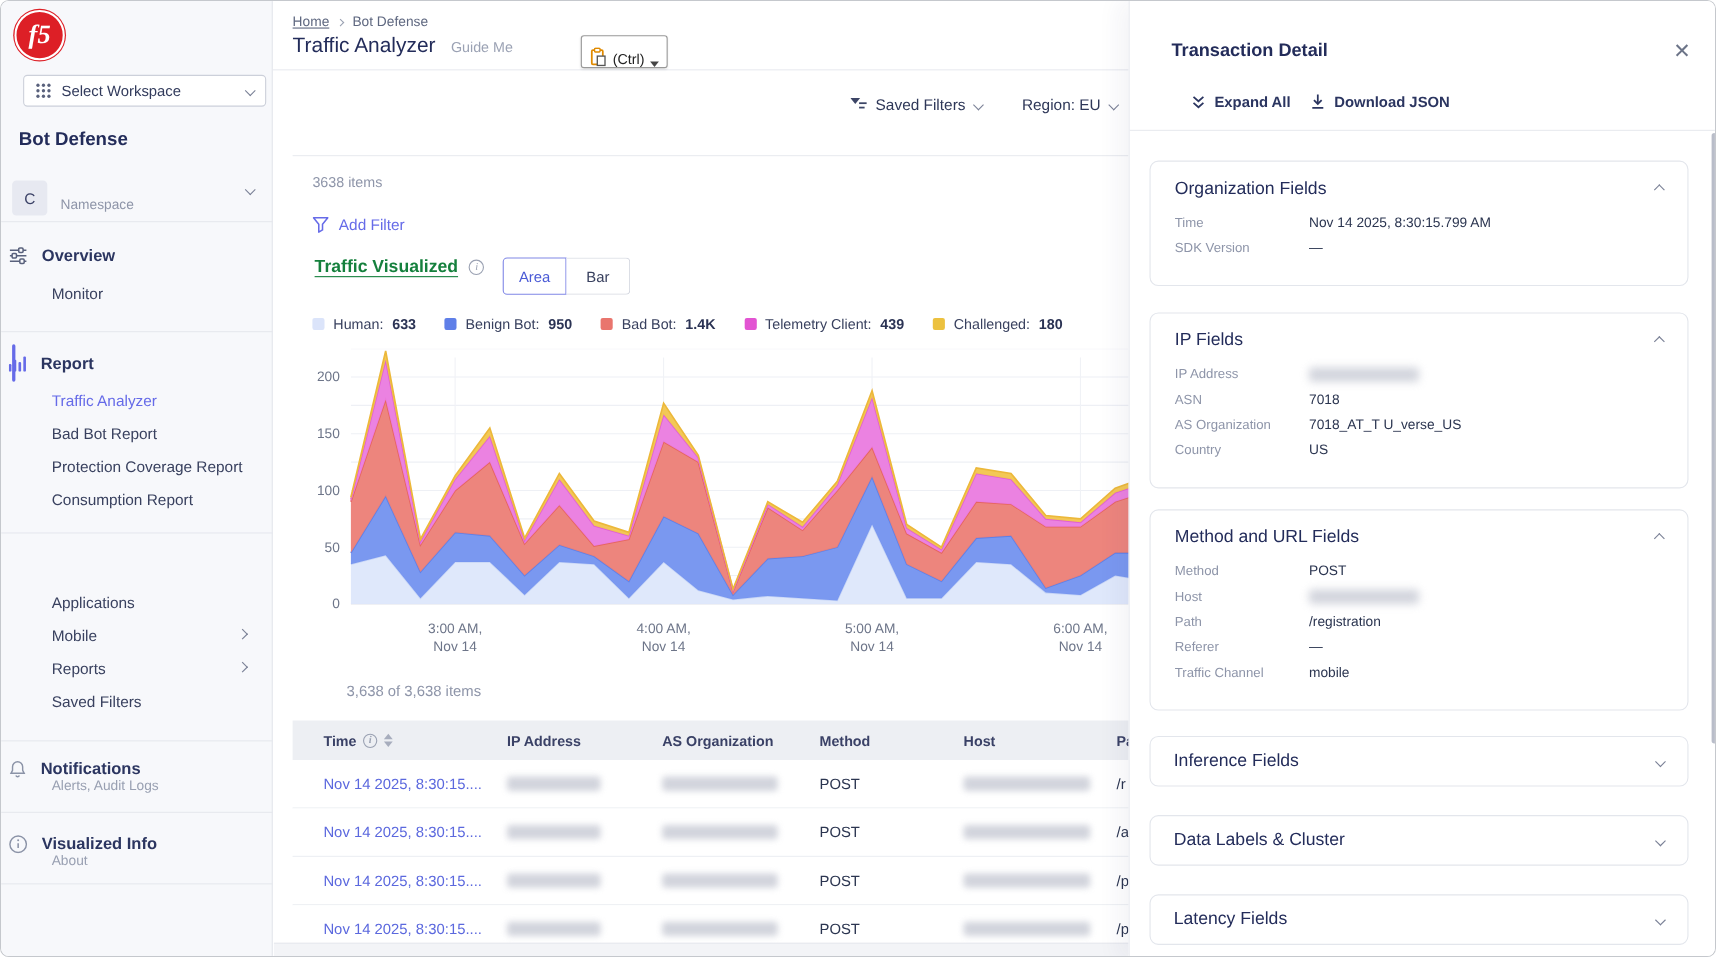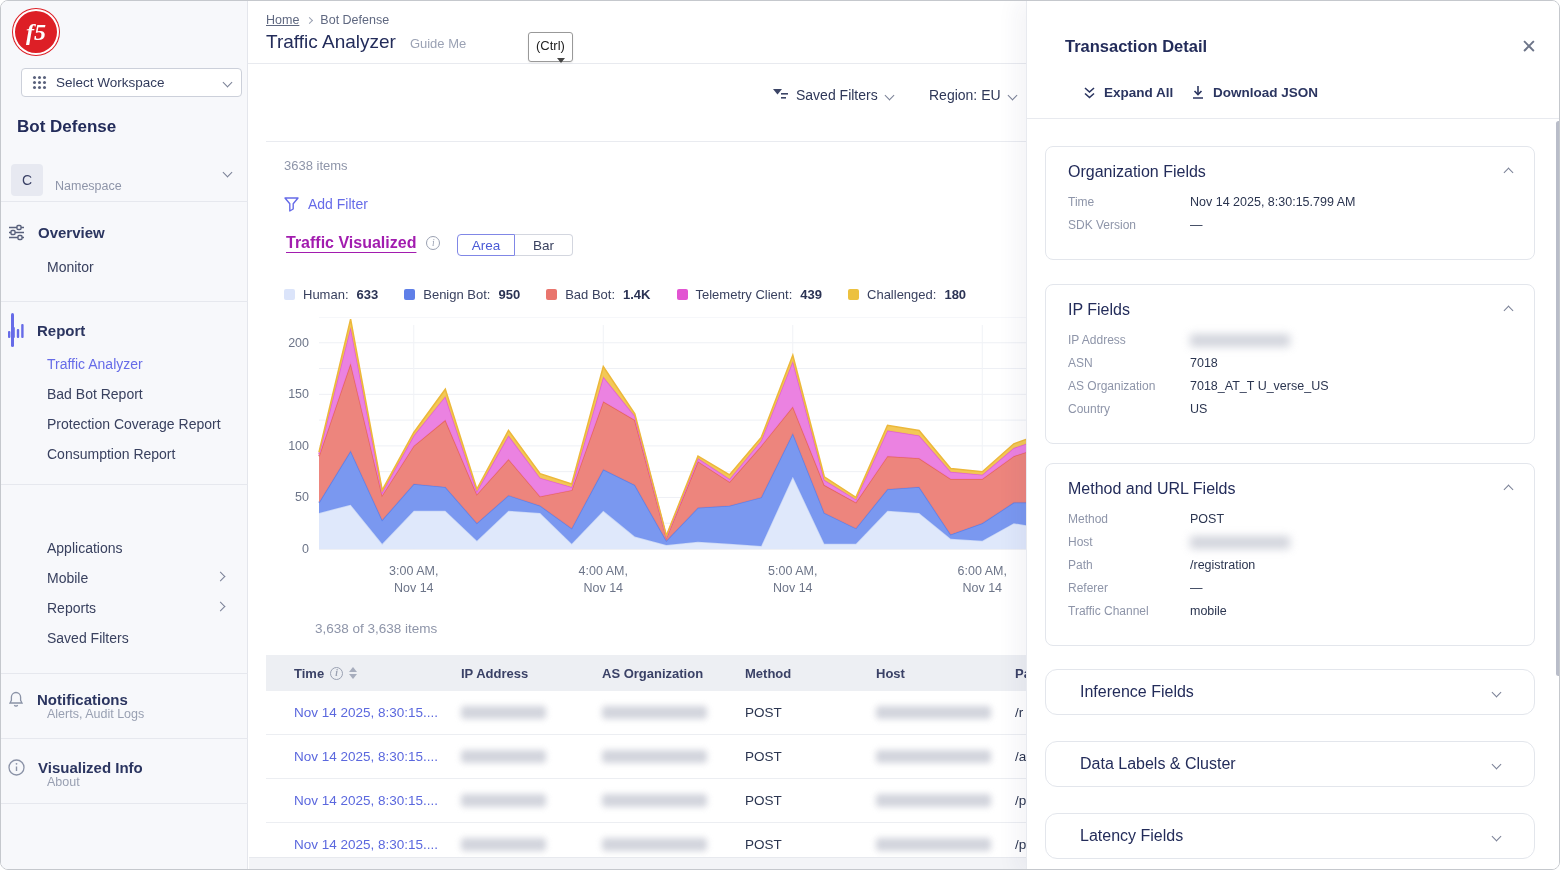--- a/index.html
+++ b/index.html
@@ -28,36 +28,36 @@
   .side-chev { position:absolute; }
 
   
   .main-header-border { position:absolute; left:247px; top:62px; right:0; border-top:1px solid #e8eaef; }
   .breadcrumb { position:absolute; left:265px; top:12px; display:flex; align-items:center; gap:8px; font-size:12.5px; color:#5f6880; }
   .breadcrumb .home { text-decoration:underline; cursor:pointer; }
   .breadcrumb .sep { width:5px; height:5px; border-right:1.4px solid #9aa1b2; border-bottom:1.4px solid #9aa1b2; transform:rotate(-45deg); }
   .page-title-row { position:absolute; left:265px; top:30px; display:flex; align-items:baseline; gap:14px; }
   .page-title { font-size:19px; font-weight:500; color:#232c5a; }
   .guide-me { font-size:13px; color:#9ba2b4; }
-  .paste-btn { position:absolute; left:527px; top:31px; height:30px; background:#fff; border:1px solid #999; border-radius:3px; display:flex; align-items:flex-end; gap:5px; padding:0 7px; box-shadow:0 1px 2px rgba(0,0,0,.08);flex-direction:column; }
+  .paste-btn { position:absolute; left:527px; top:31px; height:30px; background:#fff; border:1px solid #999; border-radius:3px; display:flex; align-items:flex-end; gap:5px; padding:0 7px; box-shadow:0 1px 2px rgba(0,0,0,.08); }
   .paste-btn .txt { font-size:13px; color:#222; }
   .paste-caret { width:0; height:0; border-left:4px solid transparent; border-right:4px solid transparent; border-top:5px solid #444; }
 
   
   .tb-group { position:absolute; top:86px; display:flex; align-items:center; gap:8px; font-size:14px; color:#2e3758; cursor:pointer; }
   .tb-saved { left:772px; } .tb-region { left:928px; }
 
   
   .content-top-border { position:absolute; left:265px; top:140px; width:760px; border-top:1px solid #e9ebf0; }
   .items-count { position:absolute; left:283px; top:157px; font-size:13px; color:#8e95a9; }
   .add-filter { position:absolute; left:283px; top:195px; display:flex; align-items:center; gap:9px; font-size:14px; color:#666be8; cursor:pointer; }
   .section-row { position:absolute; left:285px; top:233px; display:flex; align-items:center; gap:10px; }
-  .section-title { font-size:16px; font-weight:600; color:#a21caf; text-decoration:underline; text-underline-offset:4px;text-align:center; }
+  .section-title { font-size:16px; font-weight:600; color:#15803d; text-decoration:underline; text-underline-offset:4px;text-align:center; }
   .info-i { width:14px; height:14px; border:1.2px solid #9aa1b2; border-radius:50%; color:#9aa1b2; font-size:9.5px; display:inline-flex; align-items:center; justify-content:center; font-family:"Liberation Serif",serif; font-style:italic; }
-  .toggle { position:absolute; left:456px; top:233px; display:flex; height:22px; }
+  .toggle { position:absolute; left:456px; top:233px; display:flex; height:34px; }
   .toggle .opt { width:58px; display:flex; align-items:center; justify-content:center; font-size:13.5px; cursor:pointer; background:#fff; }
   .toggle .opt.sel { border:1px solid #8087e6; color:#4a5ad6; border-radius:4px 0 0 4px; }
   .toggle .opt.unsel { border:1px solid #d3d6df; border-left:none; color:#39415f; border-radius:0 4px 4px 0; }
 
   .legend { position:absolute; left:283px; top:286px; display:flex; gap:26px; align-items:center; }
   .legend .item { display:flex; align-items:center; gap:8px; font-size:13px; color:#39415f; }
   .legend .sw { width:11px; height:11px; border-radius:2px; }
   .legend b { color:#2b3354; }
 
   .chart-wrap { position:absolute; left:268px; top:316px; width:810px; height:286px; }
@@ -78,21 +78,21 @@
 
   
   .panel { position:absolute; left:1025px; top:0; width:537px; height:872px; background:#fff; border-left:1px solid #e8eaef; box-shadow:-10px 0 20px rgba(35,48,92,.05); }
   .panel-title { position:absolute; left:38px; top:36px; font-size:16.5px; font-weight:600; color:#232c5a; }
   .panel-close { position:absolute; right:26px; top:34px; font-size:19px; color:#6c7488; cursor:pointer; }
   .panel-action { position:absolute; top:84px; display:flex; align-items:center; gap:8px; font-size:13.5px; font-weight:600; color:#2b3560; cursor:pointer; }
   .pa-expand { left:56px; } .pa-download { left:164px; }
   .pa-download .txt { border-bottom:0; }
   .panel-div { position:absolute; left:0; right:0; top:117px; border-top:1px solid #e8eaef; }
   .card { position:absolute; left:18px; width:490px; border:1px solid #e3e6ec; border-radius:8px; background:#fff; padding:16px 22px 18px; }
-  .card.collapsed { padding:13px 34px;border-radius:12px; }
+  .card.collapsed { padding:13px 21px; }
   .card-head { display:flex; align-items:center; justify-content:space-between; }
   .card-title { font-size:16px; color:#232c5a; }
   .card-rows { margin-top:14px; }
   .crow { display:flex; align-items:center; margin-bottom:9px; }
   .crow .cl { flex:0 0 122px; font-size:12px; color:#8e95a9; }
   .crow .cv { font-size:12.5px; color:#2b3550; }
   .crow .blob { filter:blur(4px); }
   .panel-scrollbar { position:absolute; right:2px; top:120px; width:5px; height:555px; background:#b9bdc9; border-radius:3px; }
 
   svg text { font-family:"Liberation Sans", sans-serif; }

